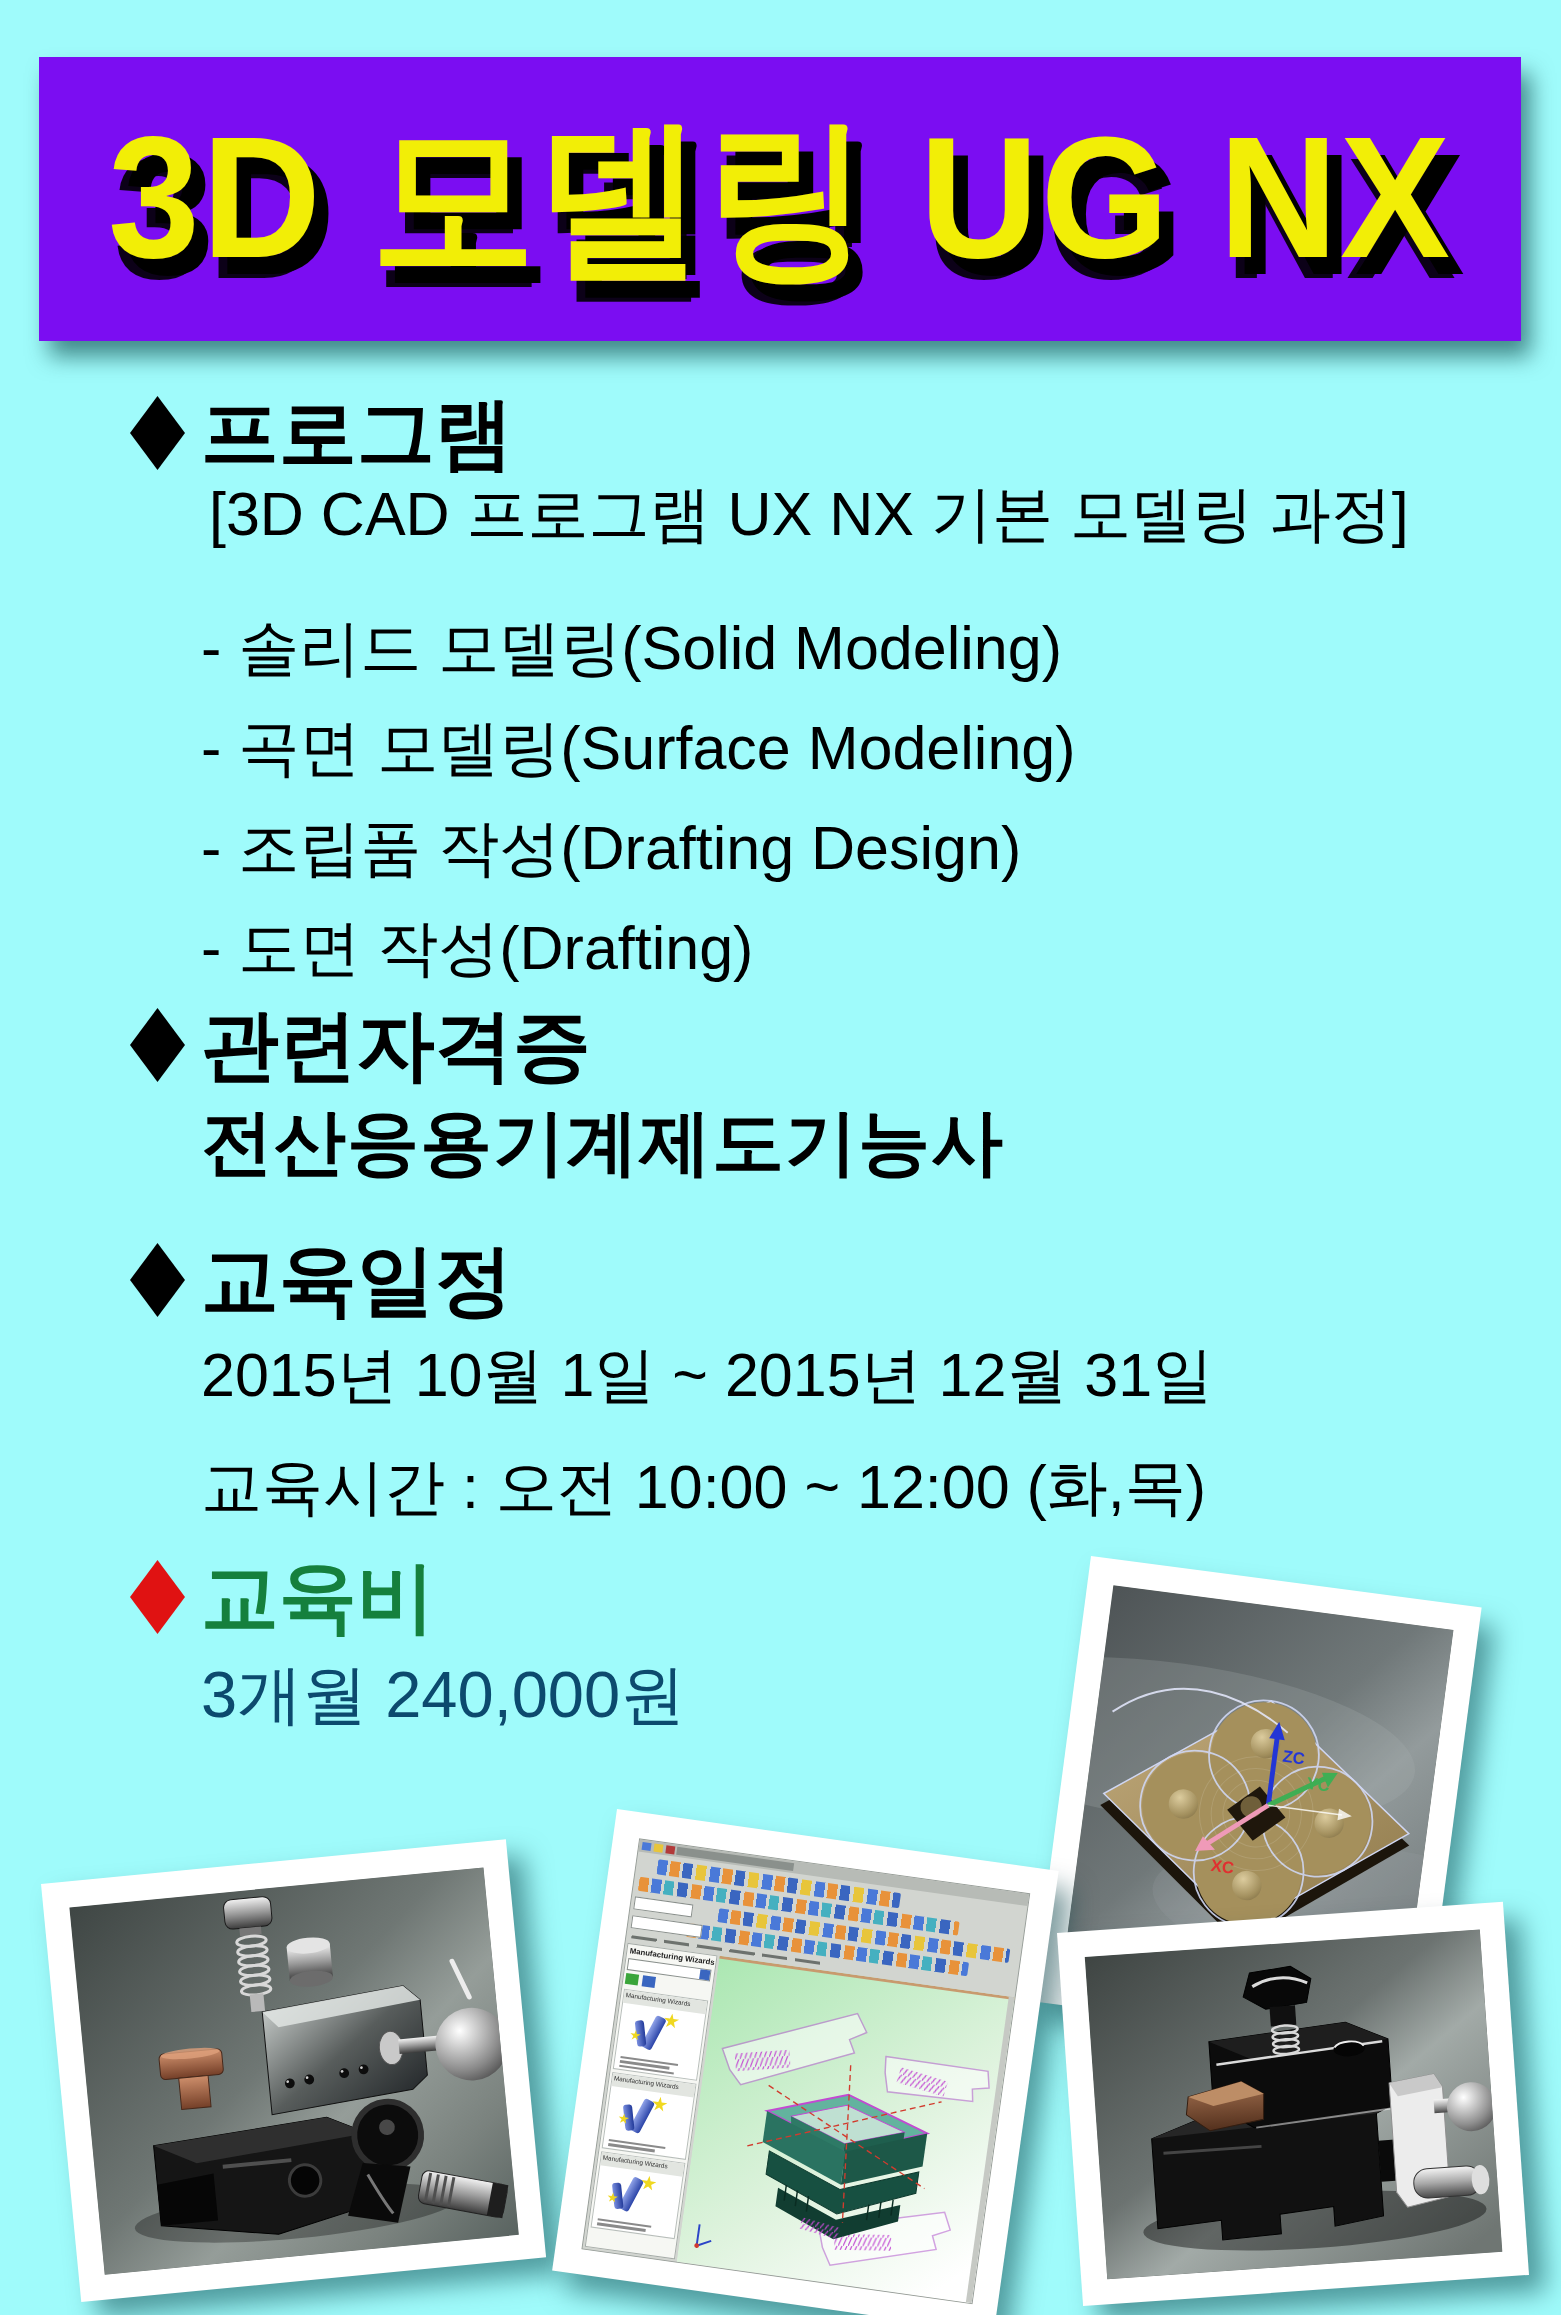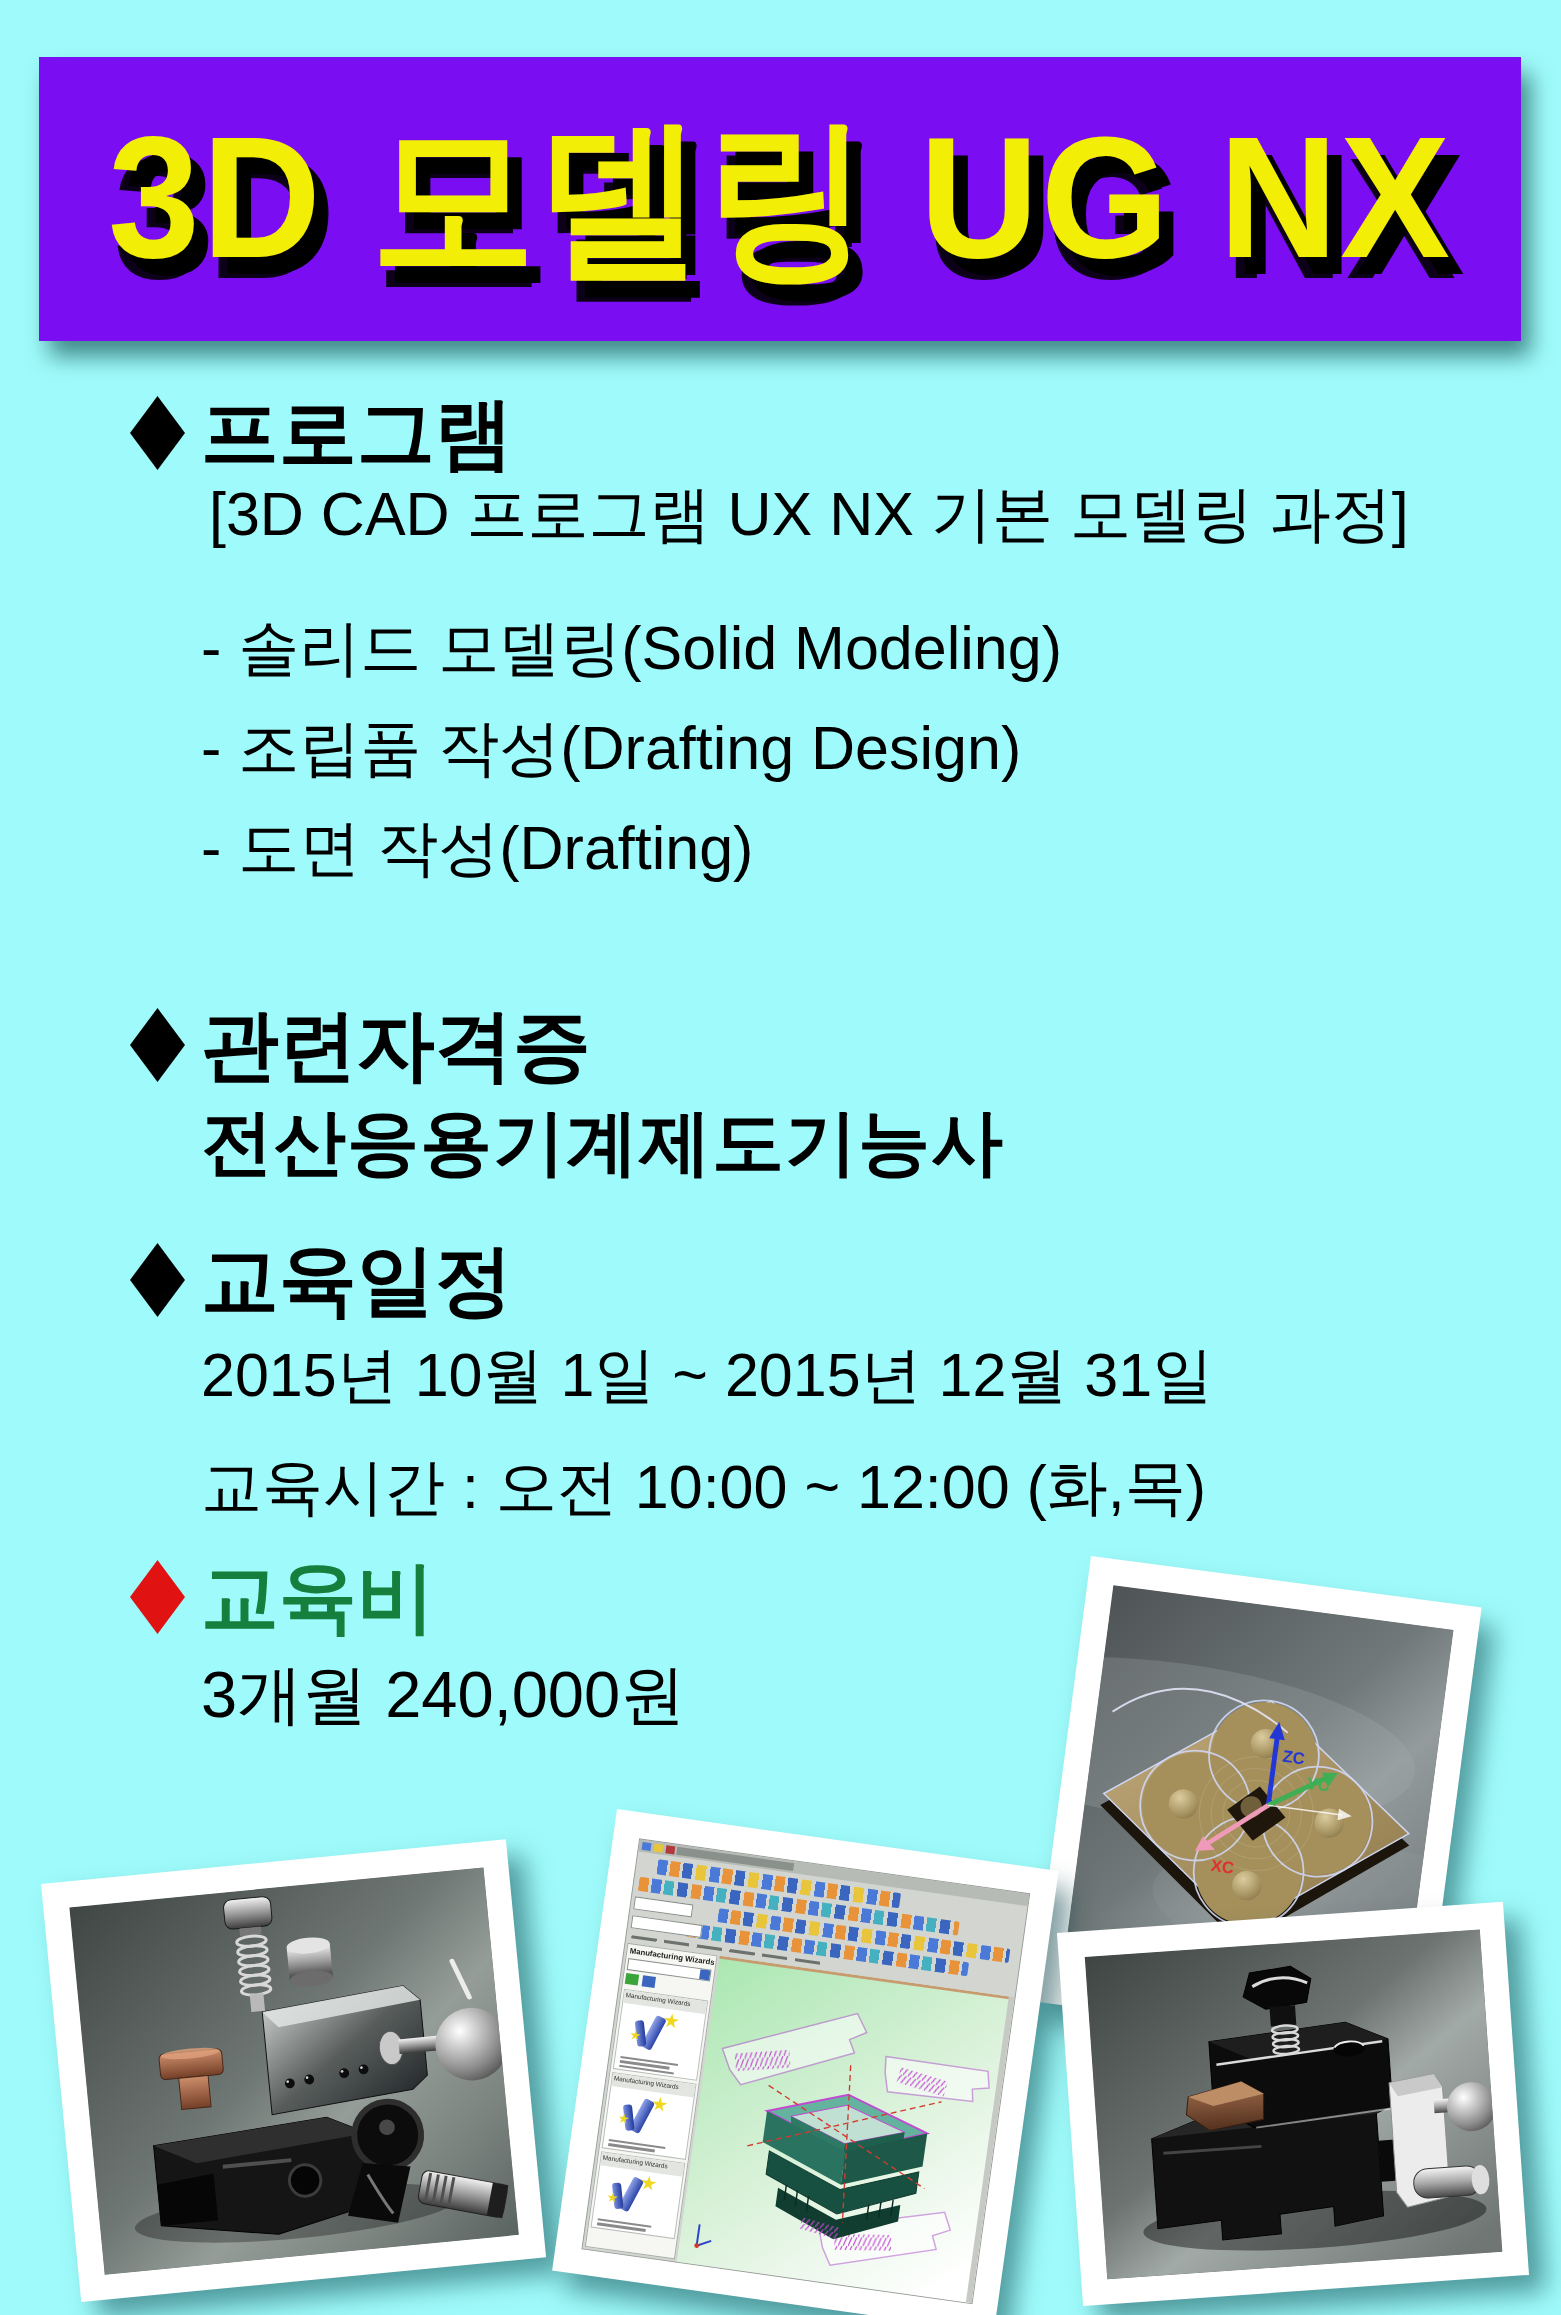--- a/index.html
+++ b/index.html
@@ -23,21 +23,21 @@
     transform:scaleY(1.05);
   }
   
   .sec-head{position:absolute;left:130px;display:flex;align-items:center;gap:15.7px;white-space:nowrap;}
   .diamond{width:55px;height:74px;background:#000;flex:0 0 auto;
     clip-path:polygon(50% 0,100% 50%,50% 100%,0 50%);}
   .diamond.red{background:#e01212;}
   .h-txt{font-size:78px;font-weight:bold;line-height:1;}
   .h-txt.red{color:#15803d;}
   .body-line{position:absolute;left:201px;font-size:61px;line-height:1;white-space:nowrap;}
-  .body-line.red{color:#000000;}
+  .body-line.red{color:#0c4a6e;}
   .list{position:absolute;left:201px;top:598px;font-size:61px;line-height:100px;white-space:nowrap;}
   .cert{font-size:72px;font-weight:bold;letter-spacing:1px;}
   
   .photo{position:absolute;background:#fff;padding:25.5px;box-sizing:border-box;
     box-shadow:15.7px 17.6px 25.5px rgba(0,60,65,.5);}
   .photo .pic{width:100%;height:100%;overflow:hidden;position:relative;background:#6b7370;}
   .photo svg{display:block;width:100%;height:100%;}
   #photo-cam{left:1091px;top:1556px;width:394px;height:449px;transform:rotate(7.5deg);transform-origin:0 0;z-index:1;}
   #photo-exploded{left:41px;top:1884px;width:467px;height:420px;transform:rotate(-5.5deg);transform-origin:0 0;z-index:2;}
   #photo-nx{left:617px;top:1809px;width:446px;height:466px;transform:rotate(8deg);transform-origin:0 0;z-index:3;}
@@ -72,20 +72,21 @@
   <div class="title">3D 모델링 UG NX</div>
 </div>
 
 <div class="sec-head" style="top:394px;">
   <span class="diamond"></span>
   <span class="h-txt">프로그램</span>
 </div>
 <div class="body-line" style="top:484px;margin-left:8px;">[3D CAD 프로그램 UX NX 기본 모델링 과정]</div>
 <div class="list">
   <div>- 솔리드 모델링(Solid Modeling)</div>
+  <div>- 곡면 모델링(Surface Modeling)</div>
   <div>- 조립품 작성(Drafting Design)</div>
   <div>- 도면 작성(Drafting)</div>
 </div>
 
 <div class="sec-head" style="top:1006px;justify-content:flex-end;">
   <span class="diamond"></span>
   <span class="h-txt">관련자격증</span>
 </div>
 <div class="body-line cert" style="top:1106px;">전산응용기계제도기능사</div>
 

